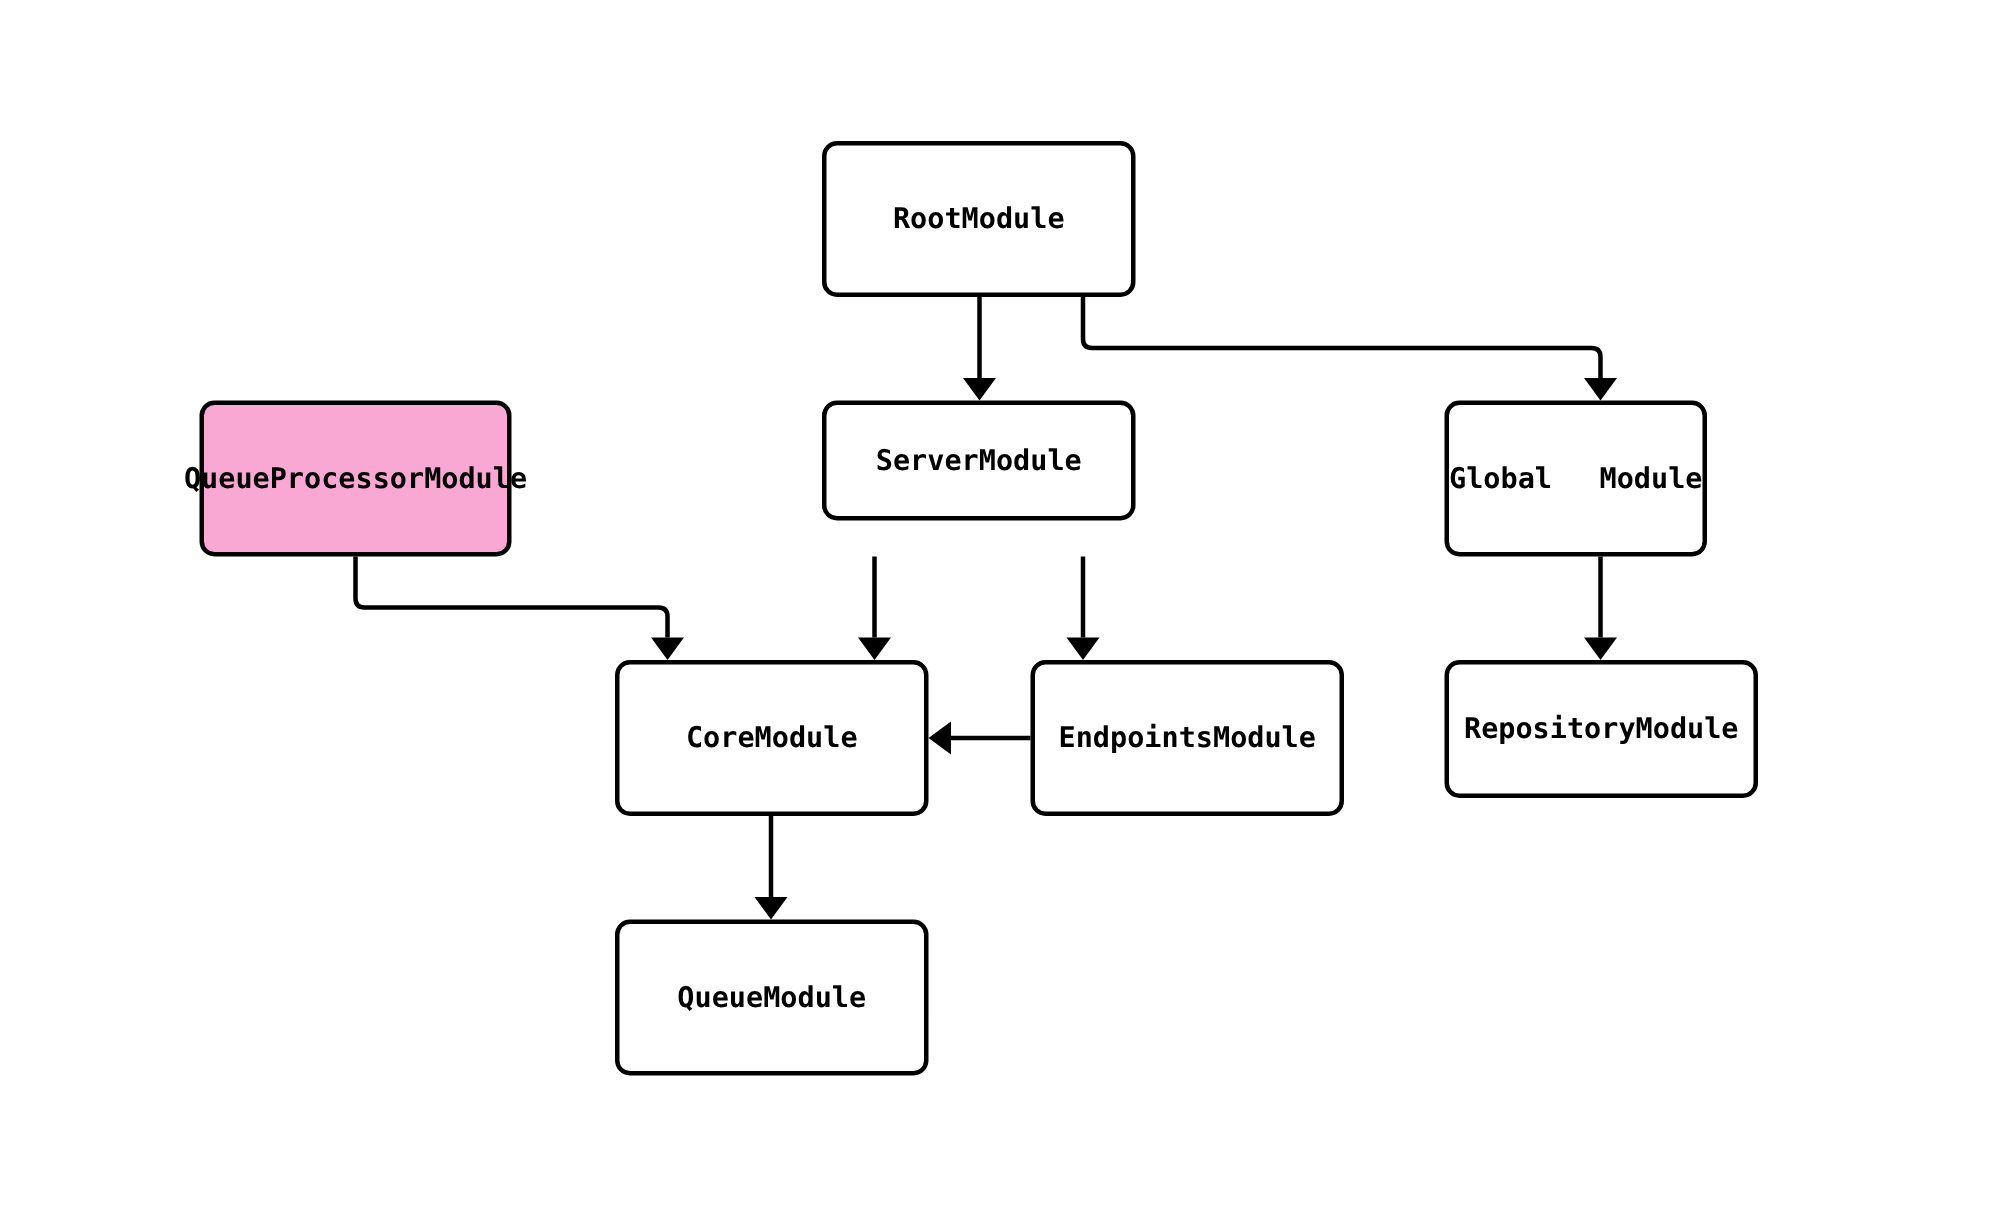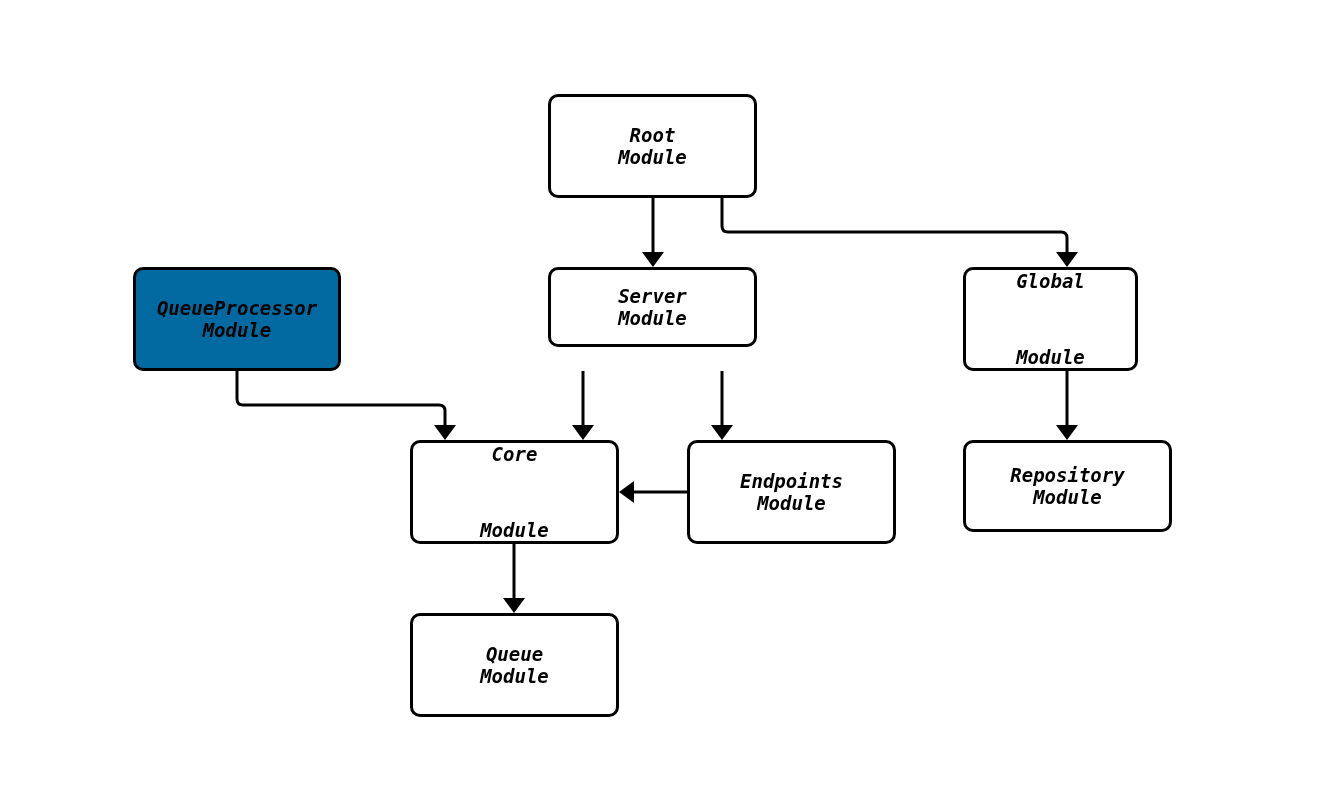--- a/index.html
+++ b/index.html
@@ -22,25 +22,24 @@
     width: 1337px;
     height: 809px;
   }
   .node {
     position: absolute;
     box-sizing: border-box;
     background: #ffffff;
     border: 3px solid #000000;
     border-radius: 10px;
     display: flex;
-    flex-direction: column;
+    flex-direction: row;
     align-items: center;
     justify-content: center;
     text-align: center;
-    font-style: italic;
   }
   .node .label-line {
     font-size: 19px;
     font-weight: bold;
     line-height: 22px;
     color: #000000;
     white-space: pre;
   }
 </style>
 </head>
@@ -63,33 +62,33 @@
       <path d="M 1067 371 L 1067 425" fill="none" stroke="#000000" stroke-width="3"></path>
       <polygon points="1067,440 1056,425 1078,425" fill="#000000"></polygon>
       <path d="M 514 544 L 514 598" fill="none" stroke="#000000" stroke-width="3"></path>
       <polygon points="514,613 503,598 525,598" fill="#000000"></polygon>
     </svg>
 
 <div class="node" style="left: 548px; top: 94px; width: 209px; height: 104px; background: rgb(255, 255, 255); border-color: rgb(0, 0, 0);">
       <span class="label-line" style="color: rgb(0, 0, 0);">Root</span>
       <span class="label-line" style="color: rgb(0, 0, 0);">Module</span>
     </div>
-    <div class="node" style="left: 133px; top: 267px; width: 208px; height: 104px; background: #0369a1; border-color: rgb(0, 0, 0);">
+    <div class="node" style="left: 133px; top: 267px; width: 208px; height: 104px; background: #f9a8d4; border-color: rgb(0, 0, 0);">
       <span class="label-line" style="color: rgb(0, 0, 0);">QueueProcessor</span>
       <span class="label-line" style="color: rgb(0, 0, 0);">Module</span>
     </div>
     <div class="node" style="left: 548px; top: 267px; width: 209px; height: 80px; background: rgb(255, 255, 255); border-color: rgb(0, 0, 0);">
       <span class="label-line" style="color: rgb(0, 0, 0);">Server</span>
       <span class="label-line" style="color: rgb(0, 0, 0);">Module</span>
     </div>
     <div class="node" style="left: 963px; top: 267px; width: 175px; height: 104px; background: rgb(255, 255, 255); border-color: rgb(0, 0, 0); justify-content: space-between;">
       <span class="label-line" style="color: rgb(0, 0, 0);">Global</span>
       <span class="label-line" style="color: rgb(0, 0, 0);">Module</span>
     </div>
-    <div class="node" style="left: 410px; top: 440px; width: 209px; height: 104px; background: rgb(255, 255, 255); border-color: rgb(0, 0, 0); justify-content: space-between;">
+    <div class="node" style="left: 410px; top: 440px; width: 209px; height: 104px; background: rgb(255, 255, 255); border-color: rgb(0, 0, 0);">
       <span class="label-line" style="color: rgb(0, 0, 0);">Core</span>
       <span class="label-line" style="color: rgb(0, 0, 0);">Module</span>
     </div>
     <div class="node" style="left: 687px; top: 440px; width: 209px; height: 104px; background: rgb(255, 255, 255); border-color: rgb(0, 0, 0);">
       <span class="label-line" style="color: rgb(0, 0, 0);">Endpoints</span>
       <span class="label-line" style="color: rgb(0, 0, 0);">Module</span>
     </div>
     <div class="node" style="left: 963px; top: 440px; width: 209px; height: 92px; background: rgb(255, 255, 255); border-color: rgb(0, 0, 0);">
       <span class="label-line" style="color: rgb(0, 0, 0);">Repository</span>
       <span class="label-line" style="color: rgb(0, 0, 0);">Module</span>

